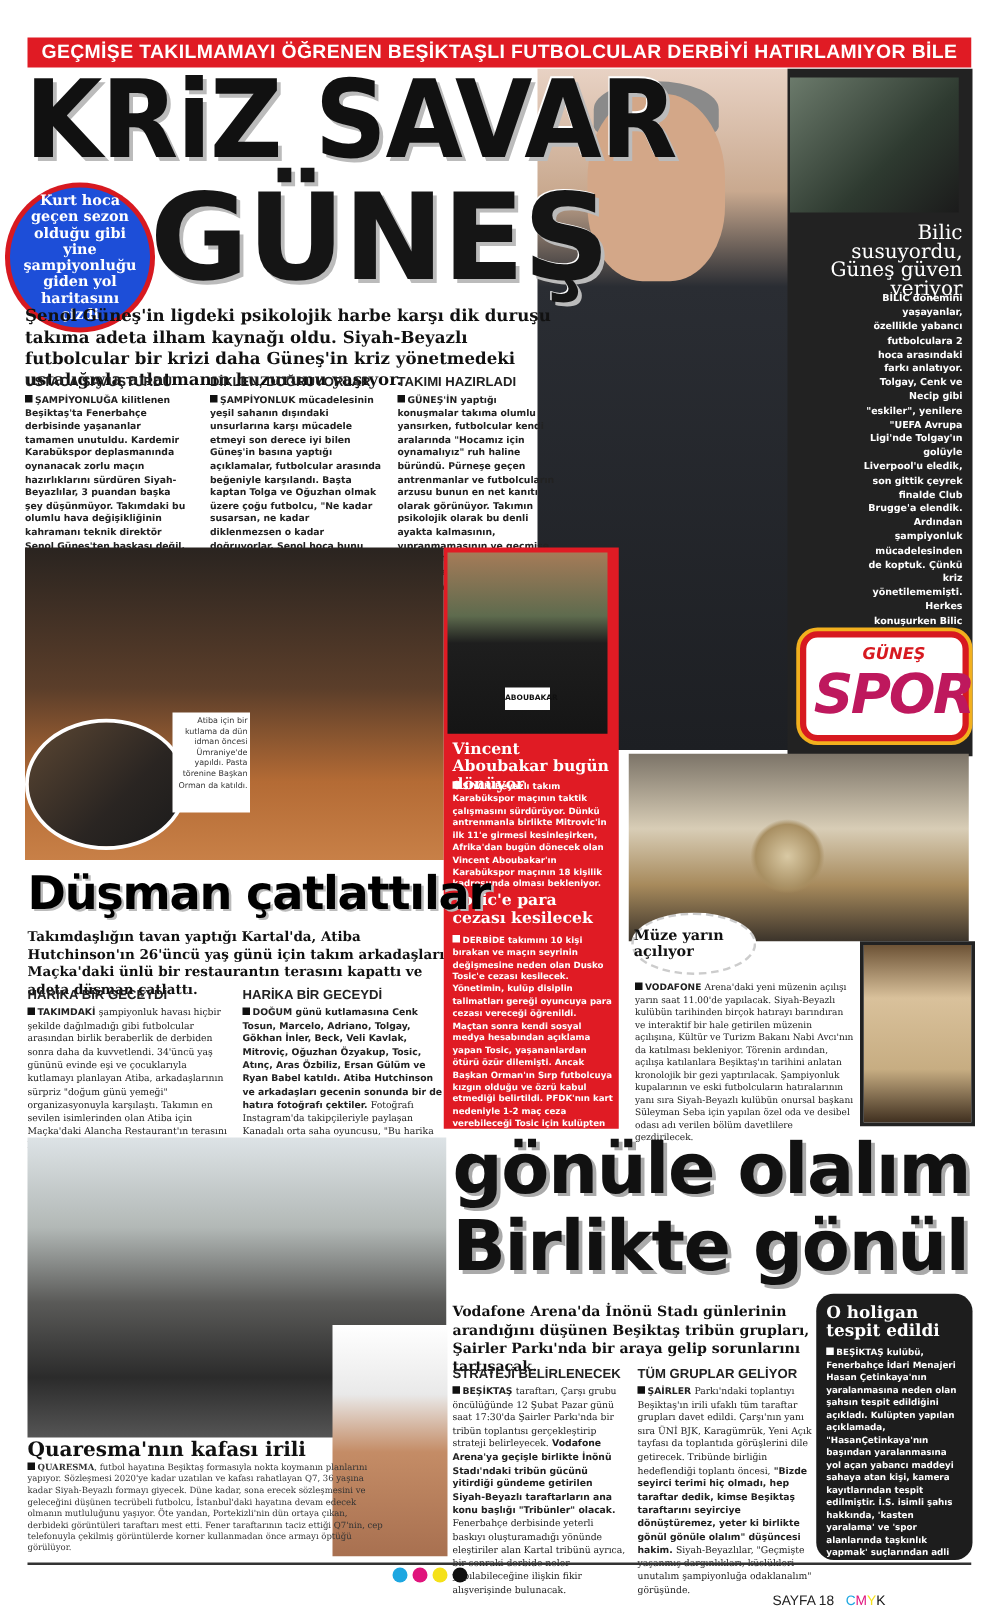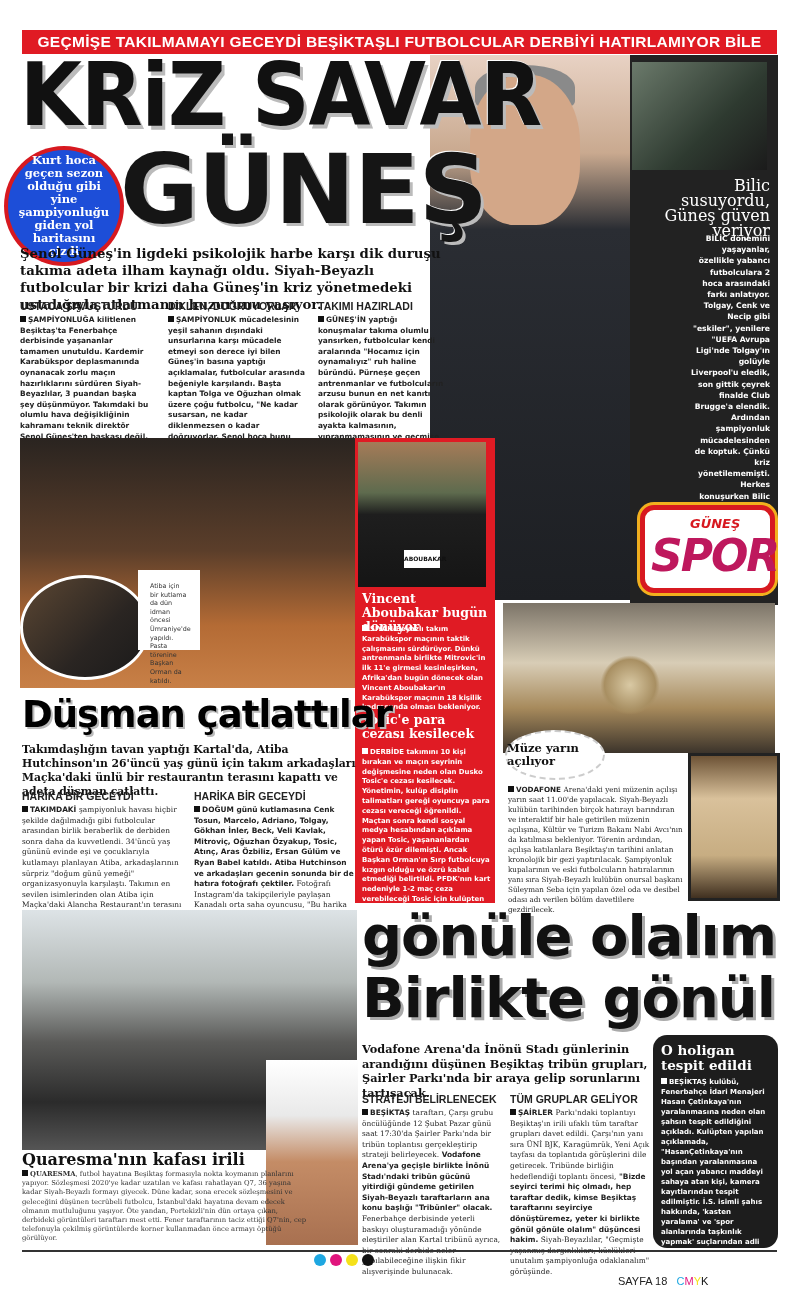--- a/index.html
+++ b/index.html
@@ -19,21 +19,21 @@
 .sb-body{left:690px;top:233px;width:80px;text-align:right;color:#fff;font-weight:bold;font-size:7.6px;line-height:11.2px}
 .spor-logo{left:640px;top:505px;width:135px;height:88px;border:5px solid #d71920;border-radius:14px;background:#fff;box-shadow:0 0 0 3px #f2b01e}
 .spor-gunes{position:absolute;left:45px;top:6px;color:#d71920;font-weight:bold;font-style:italic;font-size:13px}
 .spor-spor{position:absolute;left:6px;top:20px;color:#be185d;font-weight:900;font-style:italic;font-size:44px;line-height:52px;letter-spacing:-2px}
 .lead{left:20px;top:245px;width:440px;font-family:"DejaVu Serif",serif;font-weight:bold;font-size:13.3px;line-height:17px}
 .col{font-size:7.4px;line-height:10.6px;color:#222;font-weight:bold}
 .col h4{font-family:"Liberation Sans",sans-serif;font-size:10.5px;font-weight:bold;line-height:13px;margin-bottom:2px}
 .sq{display:inline-block;width:6px;height:6px;background:#111;margin-right:2px;vertical-align:0}
 .party{left:20px;top:438px;width:335px;height:250px;background:linear-gradient(180deg,#2a2420 0%,#5b3e2a 45%,#b46b35 75%,#c88047 100%)}
 .party-circ{left:20px;top:575px;width:130px;height:105px;border-radius:50%;border:3px solid #fff;background:linear-gradient(135deg,#5c4733,#2a2522 60%,#1a1a1a)}
-.caption-box{left:138px;top:570px;width:62px;height:80px;background:#fff;font-size:6.4px;line-height:8.6px;color:#333;padding:12px}
+.caption-box{left:138px;top:570px;width:62px;height:80px;background:#fff;font-size:6.4px;line-height:8.6px;text-align:right;color:#333;padding:2px}
 .red-panel{left:355px;top:438px;width:140px;height:465px;background:#e01b24}
 .jeep{left:358px;top:442px;width:128px;height:145px;background:linear-gradient(180deg,#a57b58 0%,#5e6b4e 35%,#1e1e1e 50%,#151515 100%)}
 .jeep-sign{left:404px;top:550px;width:36px;height:18px;background:#fff;color:#111;font-size:6px;font-weight:bold;text-align:center;line-height:18px}
 .red-title{color:#fff;font-family:"DejaVu Serif",serif;font-weight:bold;font-size:12.5px;line-height:14px}
 .red-body{color:#fff;font-size:6.9px;line-height:9.8px;font-weight:bold}
 .dusman{left:22px;top:695px;font-family:"DejaVu Sans",sans-serif;font-weight:900;font-size:37px;color:#000000;letter-spacing:-1px;line-height:40px;text-shadow:2px 2px 0 #bbb}
 .d-lead{left:22px;top:743px;width:335px;font-family:"DejaVu Serif",serif;font-weight:bold;font-size:10.8px;line-height:14px}
 .ser{font-family:"DejaVu Serif",serif;font-weight:normal}
 .museum{left:503px;top:603px;width:272px;height:150px;background:linear-gradient(180deg,#7c7468 0%,#d8cdb6 40%,#a78a5c 70%,#3c342b 100%)}
 .eagle{left:600px;top:655px;width:60px;height:60px;background:radial-gradient(circle,#d9c9a4 0%,#a88f62 60%,transparent 70%)}
@@ -49,21 +49,21 @@
 .holigan{left:653px;top:1035px;width:125px;height:213px;background:#1d1d1d;border-radius:14px;color:#fff;padding:8px 8px}
 .holigan h3{font-family:"DejaVu Serif",serif;font-weight:bold;font-size:13.5px;line-height:15px;margin-bottom:4px}
 .holigan p{font-size:7px;line-height:10px;font-weight:bold}
 .rule{left:22px;top:1250px;width:755px;height:2px;background:#333}
 .dot{top:1254px;width:12px;height:12px;border-radius:50%}
 .footer{left:618px;top:1275px;font-family:"Liberation Sans",sans-serif;font-size:11px;color:#222}
 </style>
 </head>
 <body>
 
-<div class="abs topbar">GEÇMİŞE TAKILMAMAYI GECEYDİ BEŞİKTAŞLI FUTBOLCULAR DERBİYİ HATIRLAMIYOR BİLE</div>
+<div class="abs topbar">GEÇMİŞE TAKILMAMAYI ÖĞRENEN BEŞİKTAŞLI FUTBOLCULAR DERBİYİ HATIRLAMIYOR BİLE</div>
 
 <div class="abs coach">
     <div class="hair"></div>
     <div class="face"></div>
   </div>
 
 <div class="abs sidebar"></div>
 <div class="abs sidebar-photo"></div>
 <div class="abs sb-title">Bilic susuyordu, Güneş güven veriyor</div>
 <div class="abs sb-body"><span>BİLİC</span> <span>dönemini yaşayanlar, özellikle yabancı futbolculara 2 hoca arasındaki farkı anlatıyor. Tolgay, Cenk ve Necip gibi "eskiler", yenilere "UEFA Avrupa Ligi'nde Tolgay'ın golüyle Liverpool'u eledik, son gittik çeyrek finalde Club Brugge'a elendik. Ardından şampiyonluk mücadelesinden de koptuk. Çünkü kriz yönetilememişti. Herkes konuşurken Bilic susuyordu" gibi ifadelerle Güneş'in camiaya da güven verdiğini aktarıyor.</span></div>

